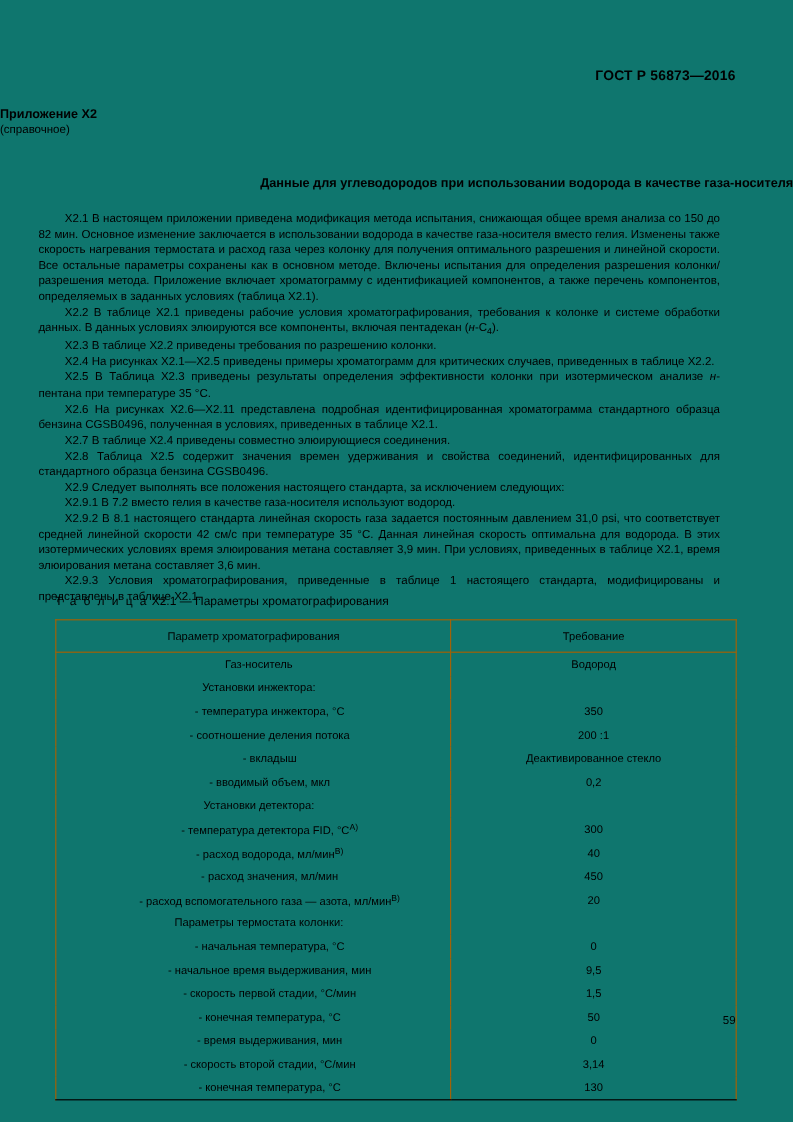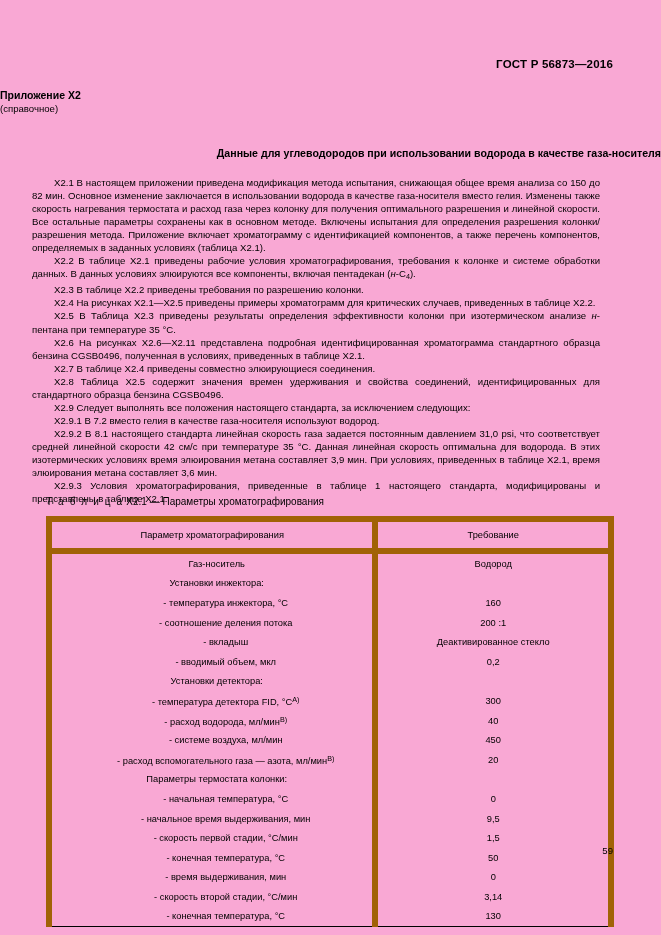--- a/index.html
+++ b/index.html
@@ -8,21 +8,21 @@
     background: #ffffff;
   }
   body {
     font-family: "Liberation Sans", sans-serif;
     color: #000000;
   }
   .page {
     position: relative;
     width: 661px;
     height: 935px;
-    background: #f9a8d4;
+    background: #0f766e;
     overflow: hidden;
     box-sizing: border-box;
   }
   .std-header {
     position: absolute;
     top: 58px;
     right: 48px;
     font-size: 11.5px;
     font-weight: bold;
     letter-spacing: 0.2px;
@@ -83,21 +83,21 @@
   table.params {
     position: absolute;
     top: 516px;
     left: 46px;
     width: 568px;
     border-collapse: collapse;
     font-size: 9.3px;
   }
   table.params th,
   table.params td {
-    border: 6px solid #a16207;
+    border: 1px solid #a16207;
     padding: 0;
     font-weight: normal;
     vertical-align: middle;
   }
   table.params thead th {
     height: 26px;
     text-align: center;
     font-size: 9.3px;
   }
   table.params tbody td.label {
@@ -184,21 +184,21 @@
         <tr>
           <td class="label"><span>Газ-носитель</span></td>
           <td class="value">Водород</td>
         </tr>
         <tr>
           <td class="label"><span>Установки инжектора:</span></td>
           <td class="value"></td>
         </tr>
         <tr>
           <td class="label"><span class="indent">- температура инжектора, °С</span></td>
-          <td class="value">160</td>
+          <td class="value">350</td>
         </tr>
         <tr>
           <td class="label"><span class="indent">- соотношение деления потока</span></td>
           <td class="value">200 :1</td>
         </tr>
         <tr>
           <td class="label"><span class="indent">- вкладыш</span></td>
           <td class="value">Деактивированное стекло</td>
         </tr>
         <tr>
@@ -211,21 +211,21 @@
         </tr>
         <tr>
           <td class="label"><span class="indent">- температура детектора FID, °С</span><sup>A)</sup></td>
           <td class="value">300</td>
         </tr>
         <tr>
           <td class="label"><span class="indent">- расход водорода, мл/мин</span><sup>B)</sup></td>
           <td class="value">40</td>
         </tr>
         <tr>
-          <td class="label"><span class="indent">- системе воздуха, мл/мин</span></td>
+          <td class="label"><span class="indent">- расход значения, мл/мин</span></td>
           <td class="value">450</td>
         </tr>
         <tr>
           <td class="label"><span class="indent">- расход вспомогательного газа — азота, мл/мин</span><sup>B)</sup></td>
           <td class="value">20</td>
         </tr>
         <tr>
           <td class="label"><span>Параметры термостата колонки:</span></td>
           <td class="value"></td>
         </tr>

